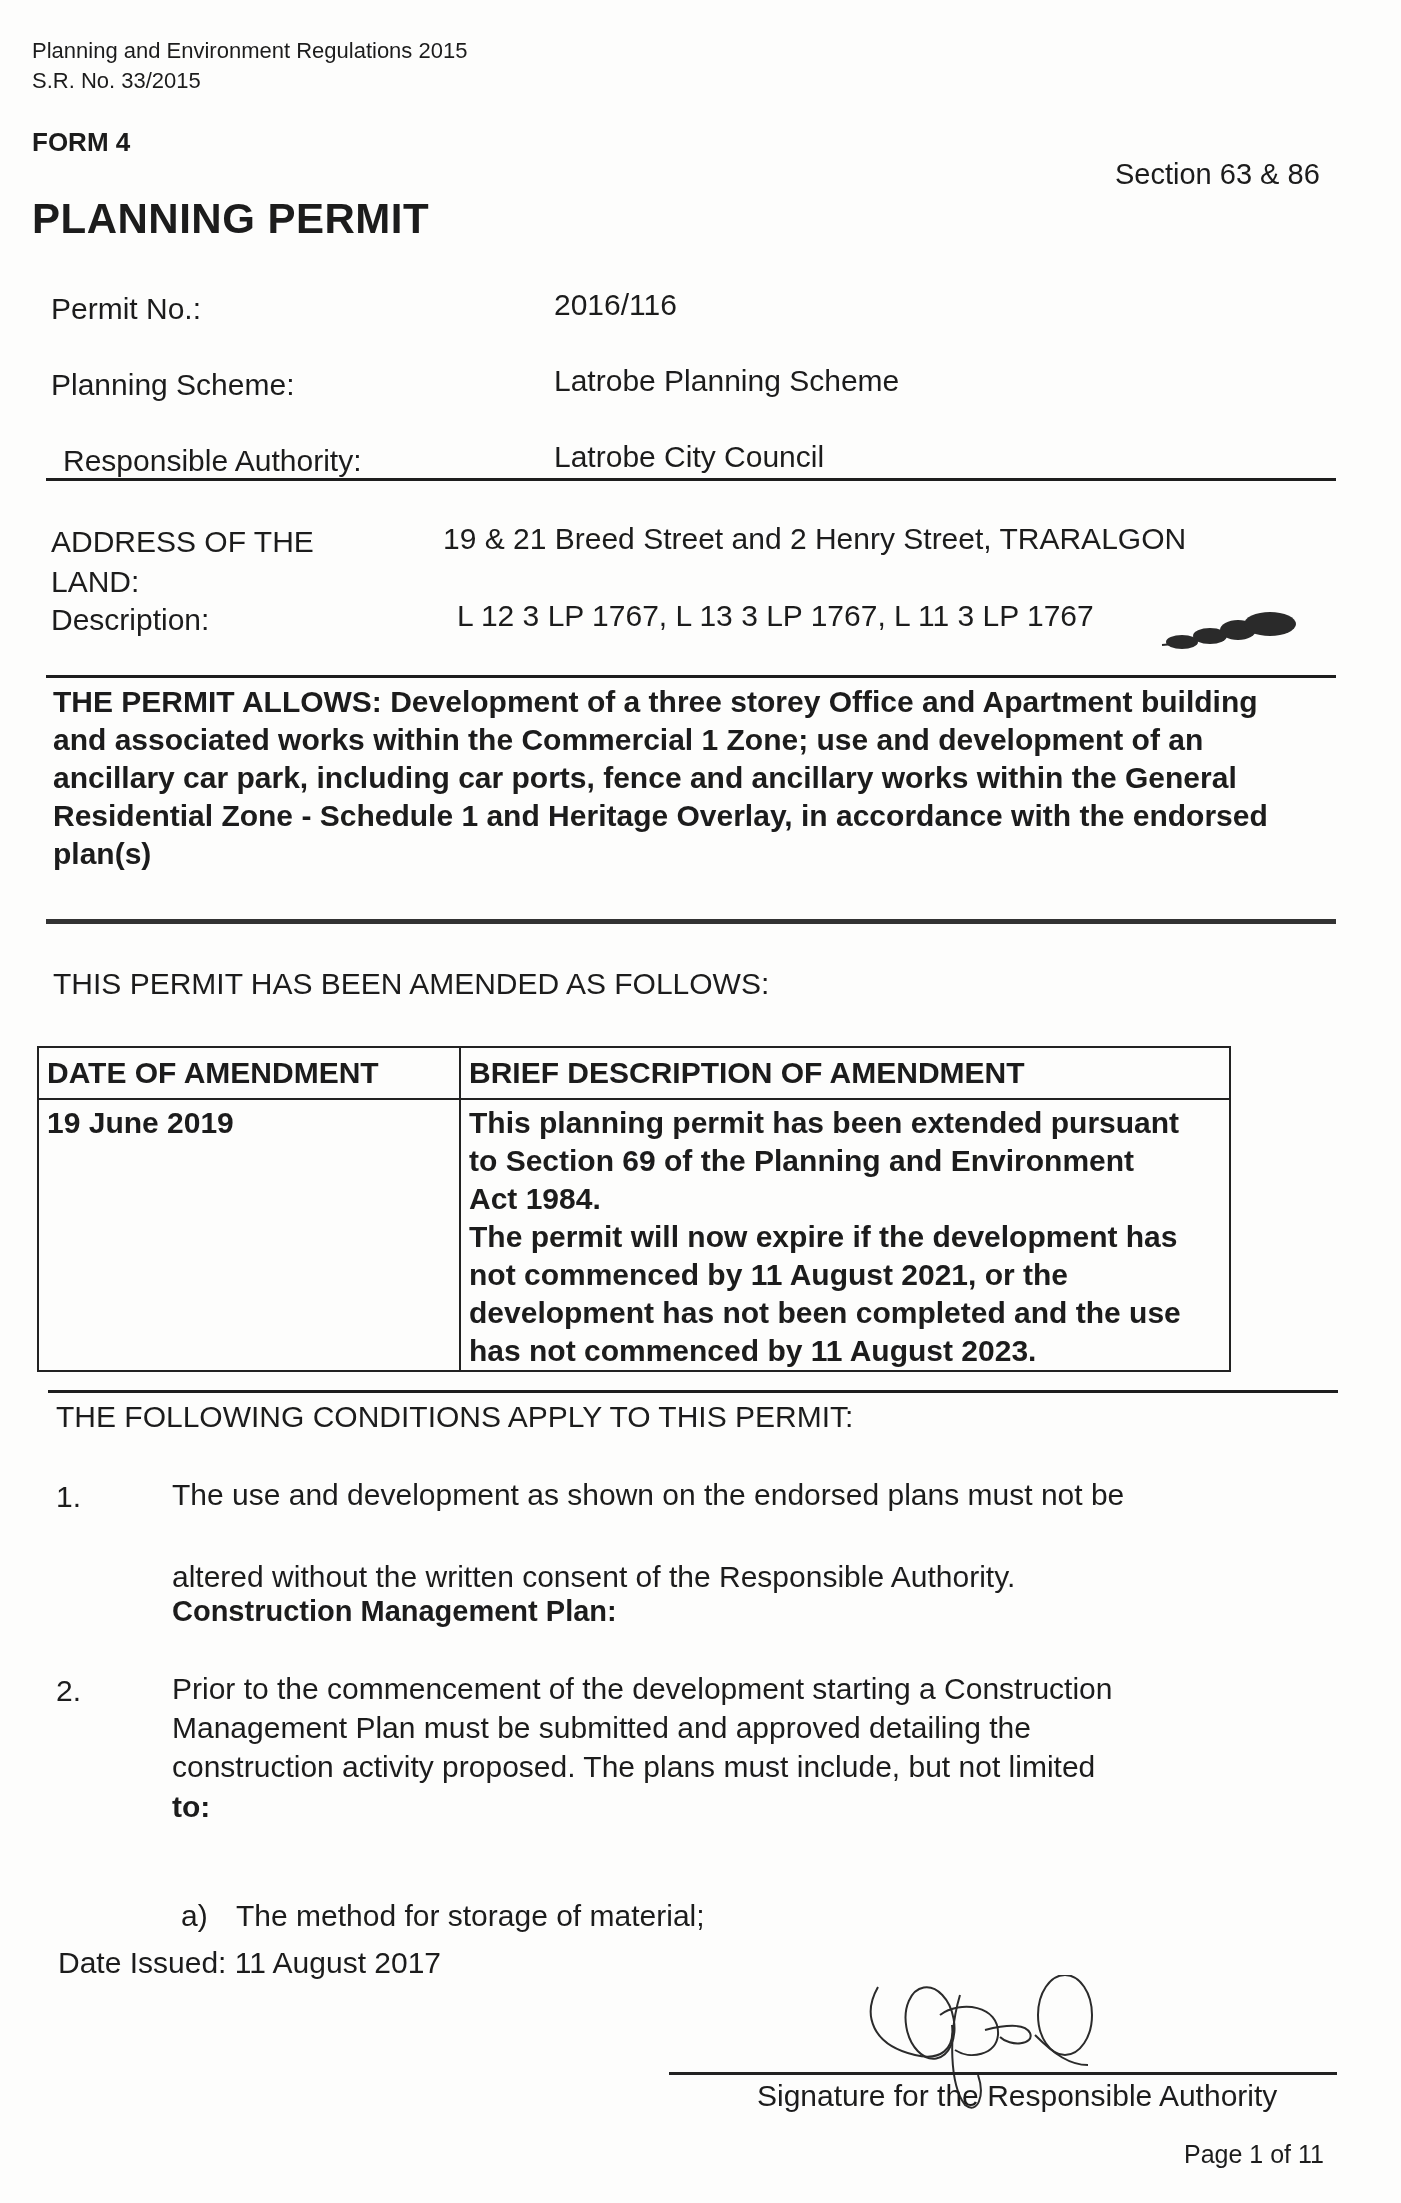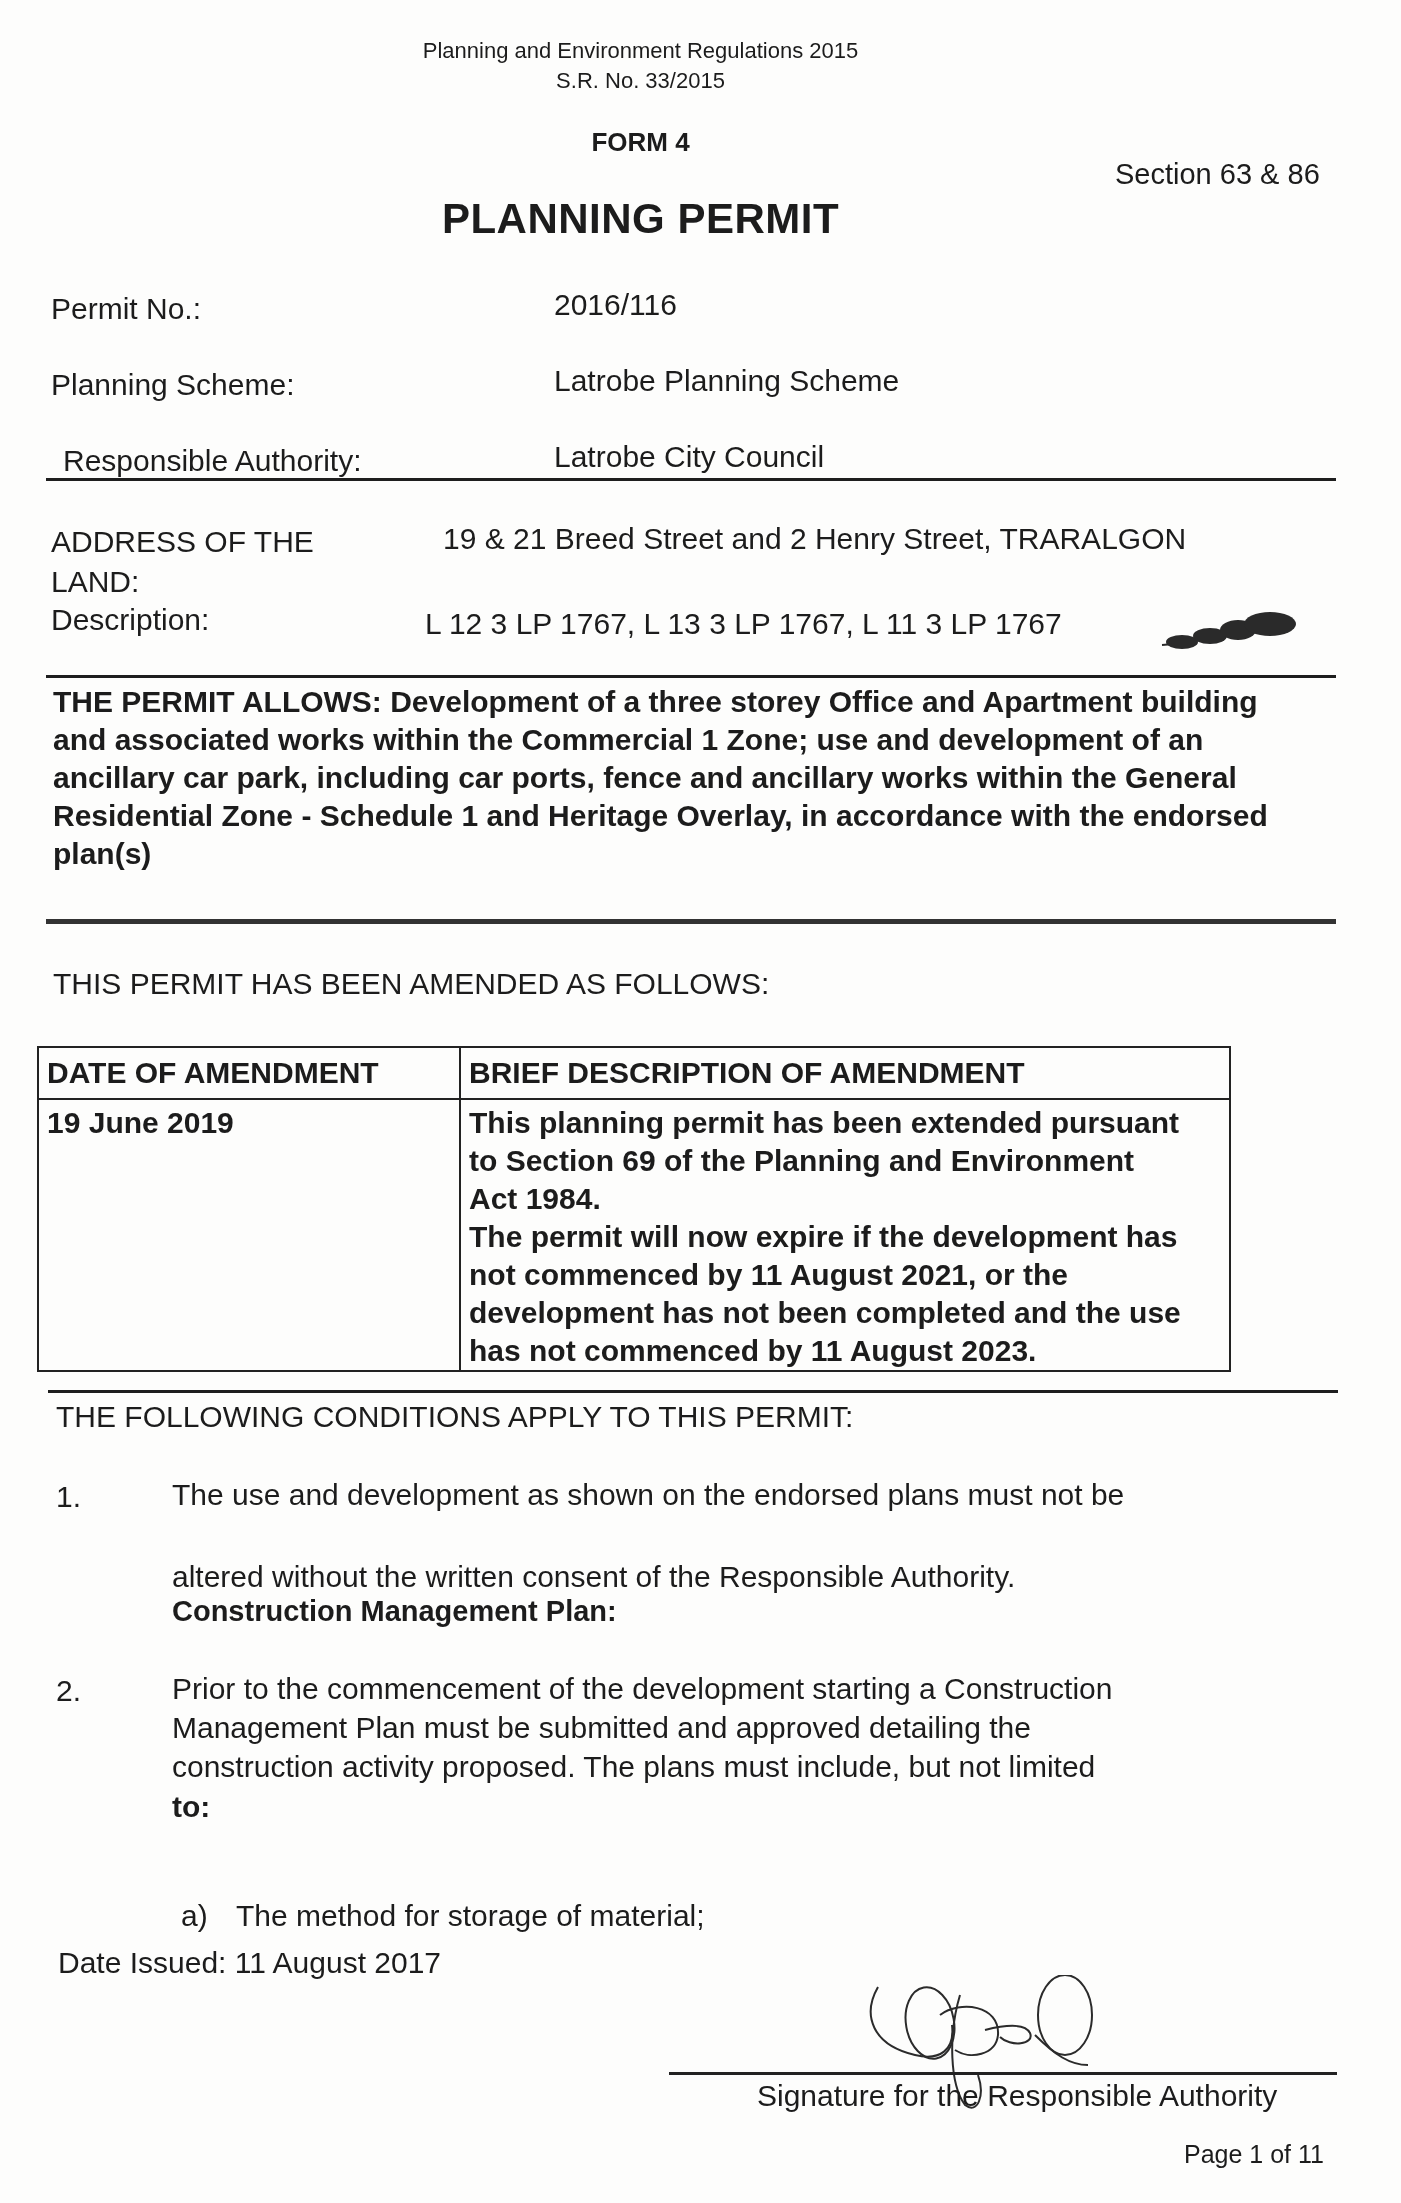--- a/index.html
+++ b/index.html
@@ -6,21 +6,21 @@
   body {
     width:1401px; height:2203px; position:relative; overflow:hidden;
     background:#fdfdfc; color:#1c1c1c;
     font-family:"Liberation Sans", sans-serif;
   }
   .abs { position:absolute; white-space:nowrap; }
   .t-reg { font-size:21px; }
   .t-body { font-size:30px; line-height:38px; }
   .t-body2 { font-size:30px; line-height:40px;font-weight:bold; }
   .hr { position:absolute; background:#1e1e1e; }
-  .center { left:0; width:1281px; text-align:center; }
+  .center { left:0; width:1281px; text-align:left;padding-left:32px; }
   .label { left:51px; }
   .value { left:554px; }
   table.amend {
     position:absolute; left:37px; top:1046px; width:1194px; height:308px;
     border-collapse:collapse; border:2px solid #222;
     font-size:30px; line-height:38px;
   }
   table.amend th, table.amend td {
     border:2px solid #222; vertical-align:top; text-align:left;
     font-weight:bold; padding:0 8px;
@@ -49,21 +49,21 @@
   <div class="abs label t-body" style="top:442px;margin-left:12px;">Responsible Authority:</div>
   <div class="abs value t-body" style="top:438px;">Latrobe City Council</div>
 </div>
 <div class="hr" style="left:46px;top:478px;width:1290px;height:3px;"></div>
 
 <div>
   <div class="abs label t-body" style="top:523px;">ADDRESS OF THE</div>
   <div class="abs label t-body" style="top:563px;">LAND:</div>
   <div class="abs t-body" style="left:443px;top:520px;">19 &amp; 21 Breed Street and 2 Henry Street, TRARALGON</div>
   <div class="abs label t-body" style="top:601px;">Description:</div>
-  <div class="abs t-body" style="left:425px;top:597px;margin-top:8px;">L 12 3 LP 1767, L 13 3 LP 1767, L 11 3 LP 1767</div>
+  <div class="abs t-body" style="left:457px;top:597px;">L 12 3 LP 1767, L 13 3 LP 1767, L 11 3 LP 1767</div>
   <svg class="abs" style="left:1160px;top:608px;" width="140" height="44">
     <ellipse cx="22" cy="34" rx="16" ry="7" fill="#2a2a2a"></ellipse>
     <ellipse cx="50" cy="28" rx="17" ry="8" fill="#2a2a2a"></ellipse>
     <ellipse cx="78" cy="22" rx="18" ry="10" fill="#2a2a2a"></ellipse>
     <ellipse cx="110" cy="16" rx="26" ry="12" fill="#2a2a2a"></ellipse>
     <line x1="2" y1="37" x2="14" y2="36" stroke="#2a2a2a" stroke-width="2"></line>
   </svg>
 </div>
 <div class="hr" style="left:46px;top:675px;width:1290px;height:3px;"></div>
 

